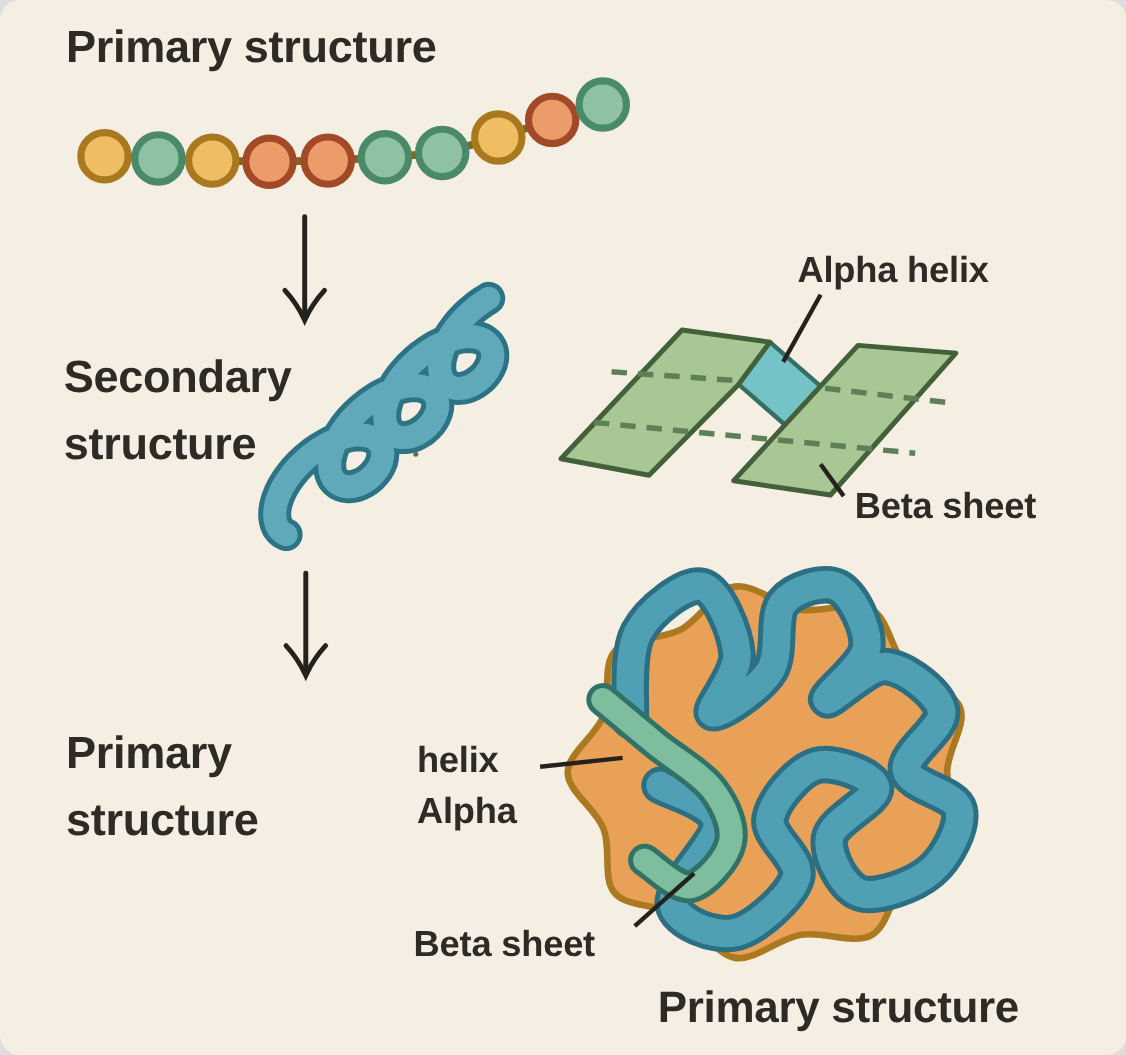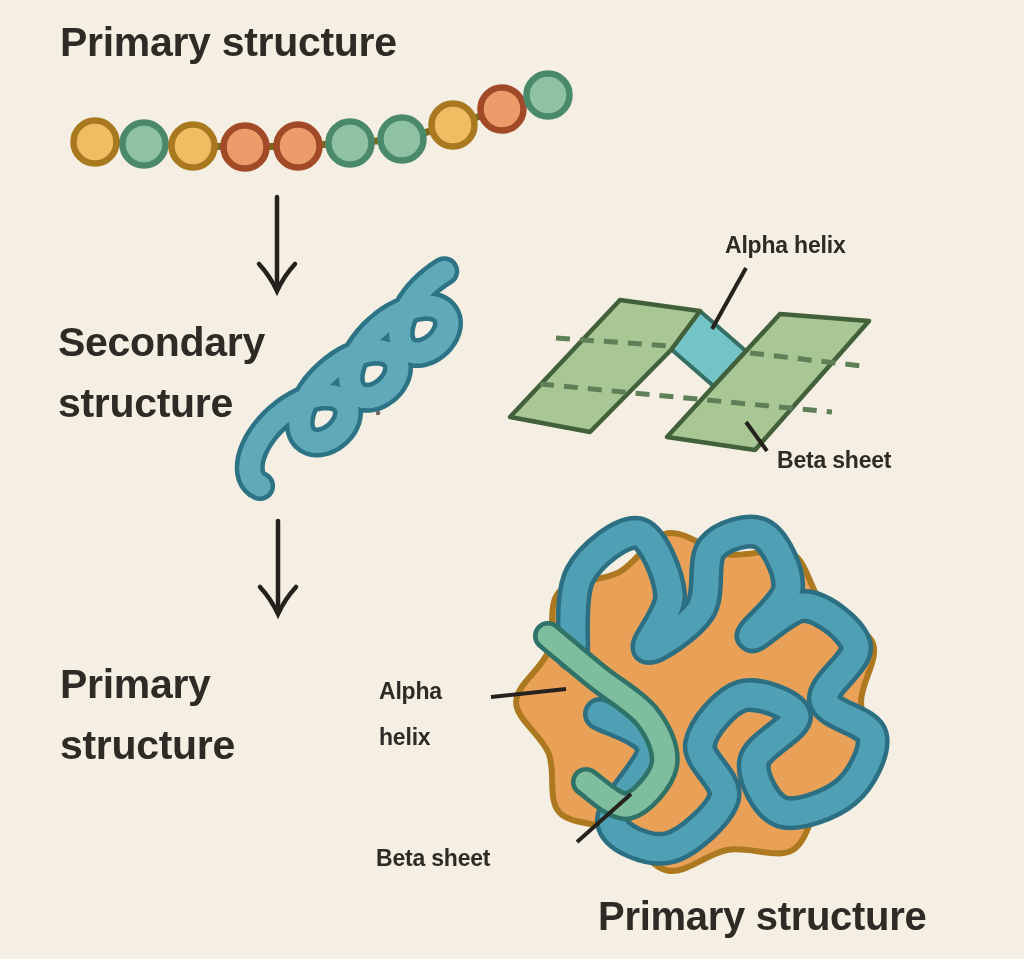--- a/index.html
+++ b/index.html
@@ -1,27 +1,28 @@
 <!DOCTYPE html>
 <html style="--bg: #F5EFE3; --text: #2E2B27;"><head>
 <meta charset="utf-8">
 <style>
   html,body{margin:0;padding:0;background:#ddd;}
   .stage{
     position:relative;width:1024px;height:959px;overflow:hidden;
     background:var(--bg,#F5EFE3);
     font-family:"Liberation Sans",sans-serif;
+    border-radius:18px;
   }
   #art{position:absolute;left:0;top:0;}
   .lbl{
     position:absolute;color:var(--text,#2E2B27);font-weight:700;
     white-space:nowrap;letter-spacing:-0.3px;
   }
   .title{font-size:41px;line-height:61px;}
-  .ann{font-size:23px;line-height:46px;letter-spacing:-0.2px;}
+  .ann{font-size:33px;line-height:46px;letter-spacing:-0.2px;}
   .caption{font-size:40px;line-height:46px;}
 </style>
 </head>
 <body>
 
 <div class="stage">
 
   <svg id="art" width="1024" height="959" viewBox="0 0 1024 959">
       <g>
         <polyline points="95,142 144,144 193,146 245,147 298,146 350,143 402,139 453,125 502,109 548,95" fill="none" stroke="#7C6820" stroke-width="7"></polyline>
@@ -81,19 +82,19 @@
 
   <div class="lbl title" style="left:60px;top:654px">
     <div>Primary</div>
     <div>structure</div>
   </div>
 
   <div class="lbl ann" style="left:725px;top:222px">Alpha helix</div>
   <div class="lbl ann" style="left:777px;top:437px">Beta sheet</div>
 
   <div class="lbl ann" style="left:379px;top:668px">
+    <div>helix</div>
     <div>Alpha</div>
-    <div>helix</div>
   </div>
   <div class="lbl ann" style="left:376px;top:835px">Beta sheet</div>
 
   <div class="lbl caption" style="left:598px;top:893px">Primary structure</div>
 </div>
 
 </body></html>

